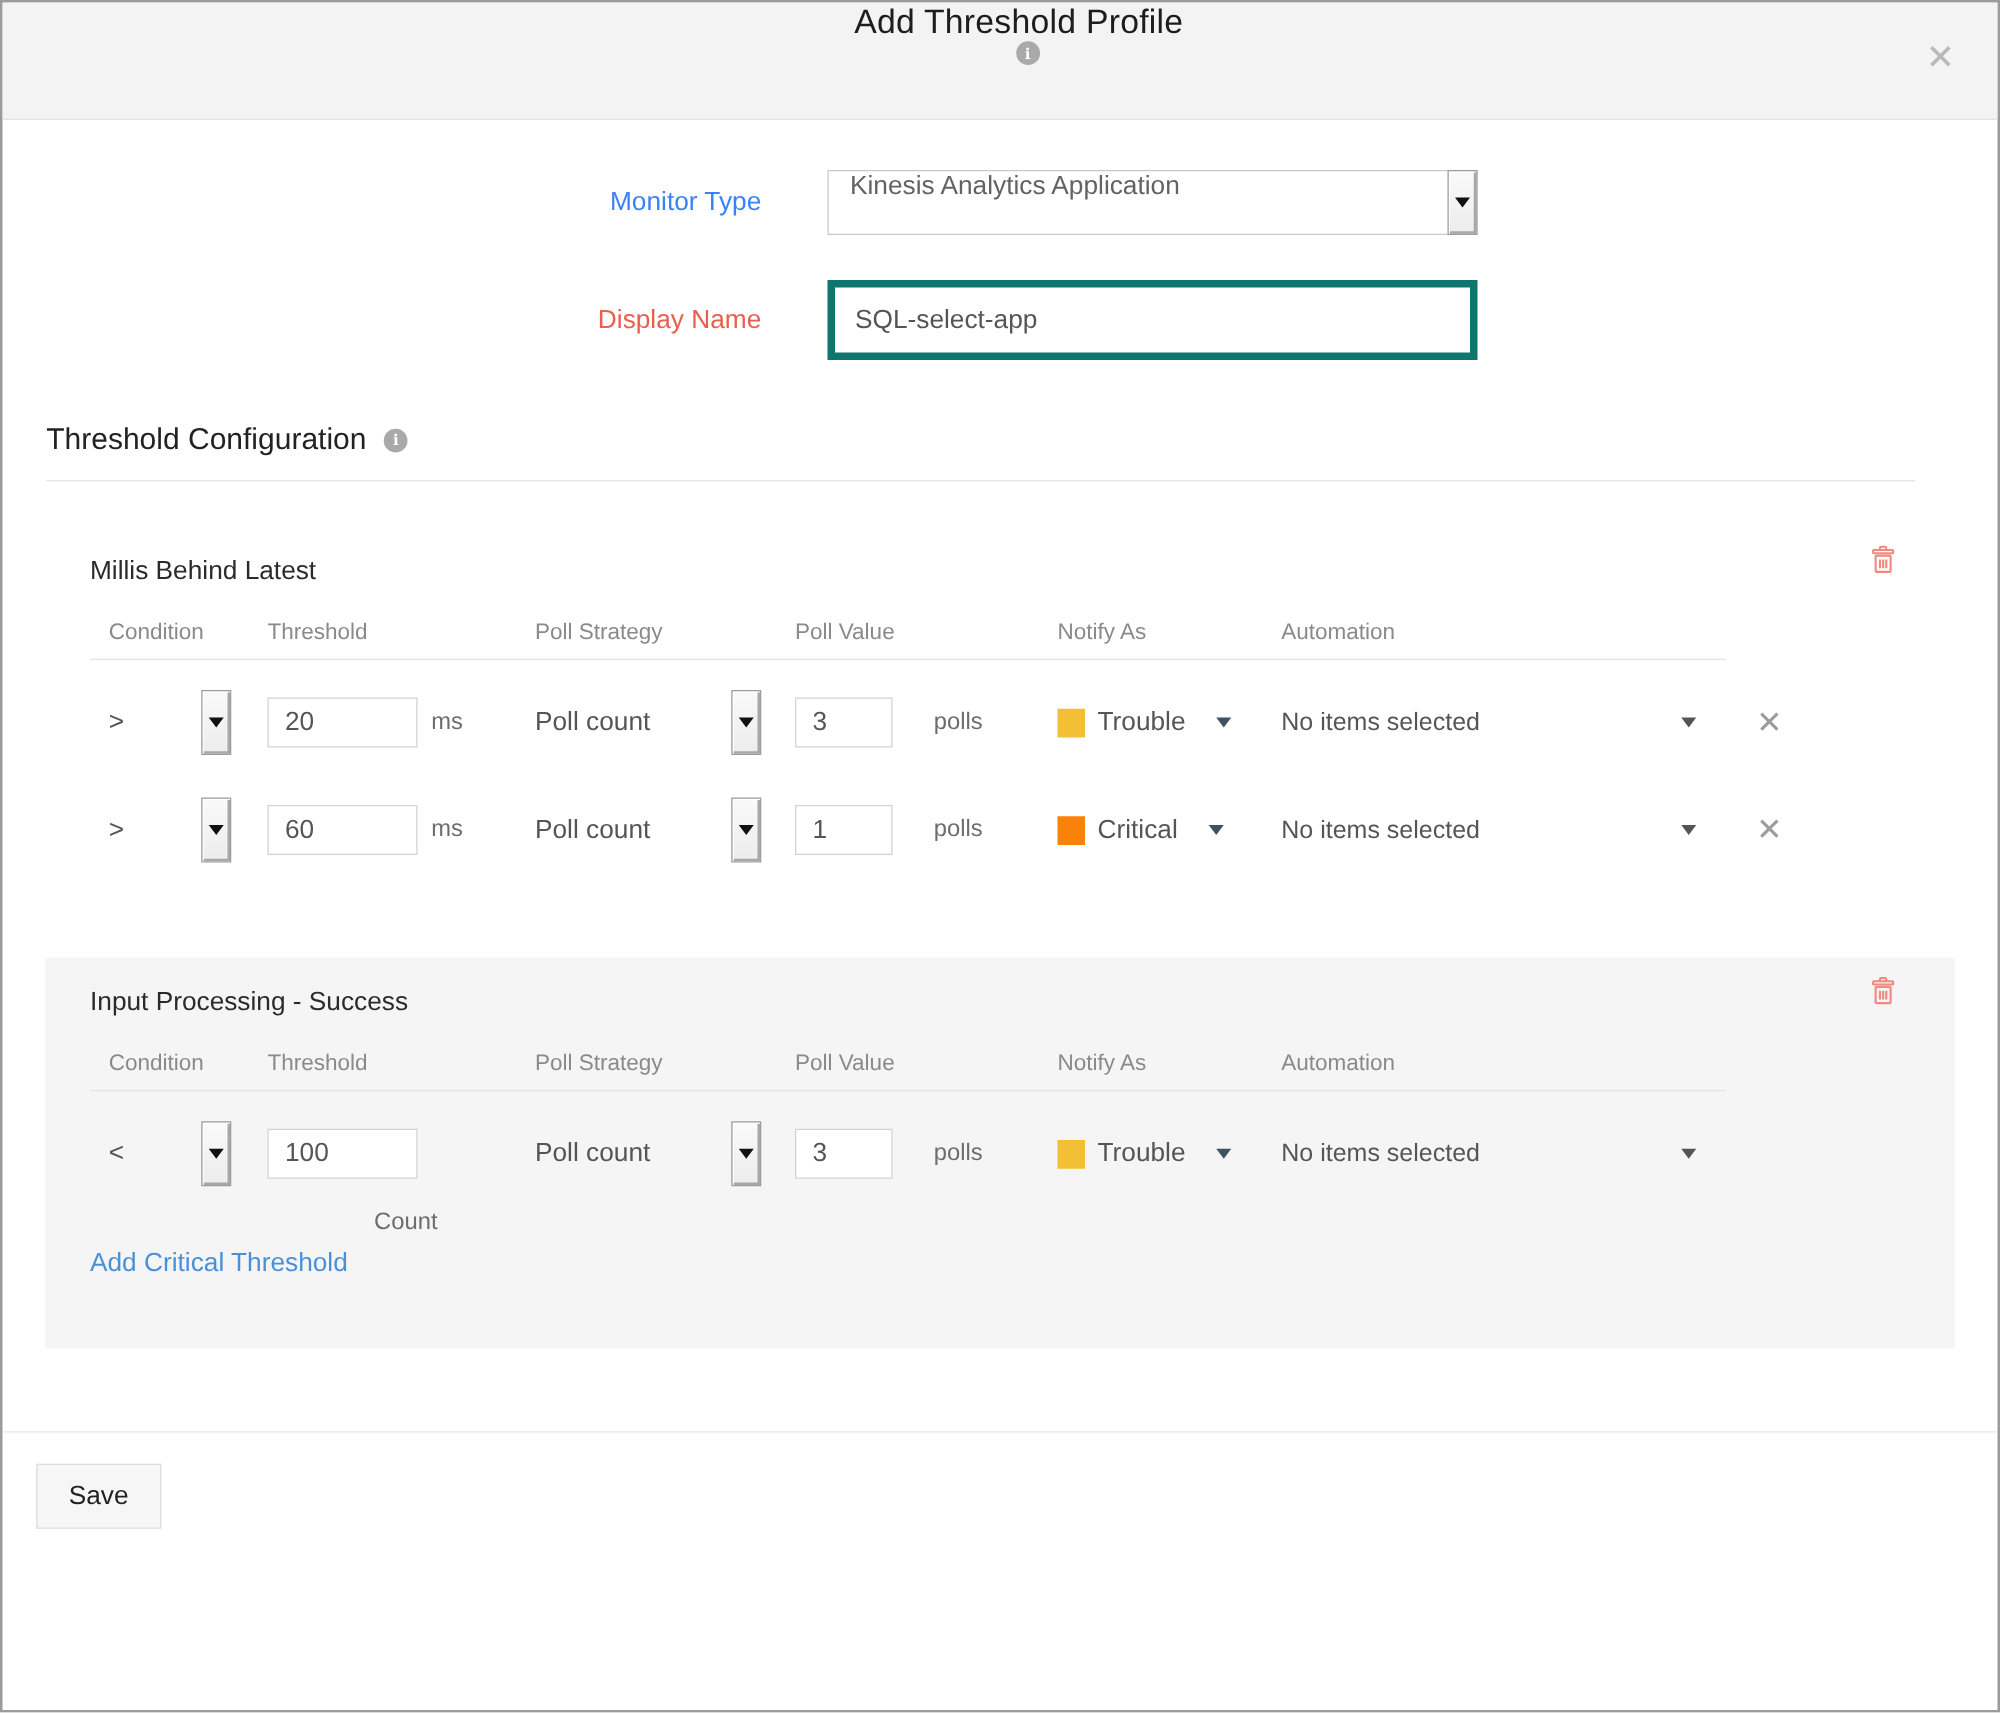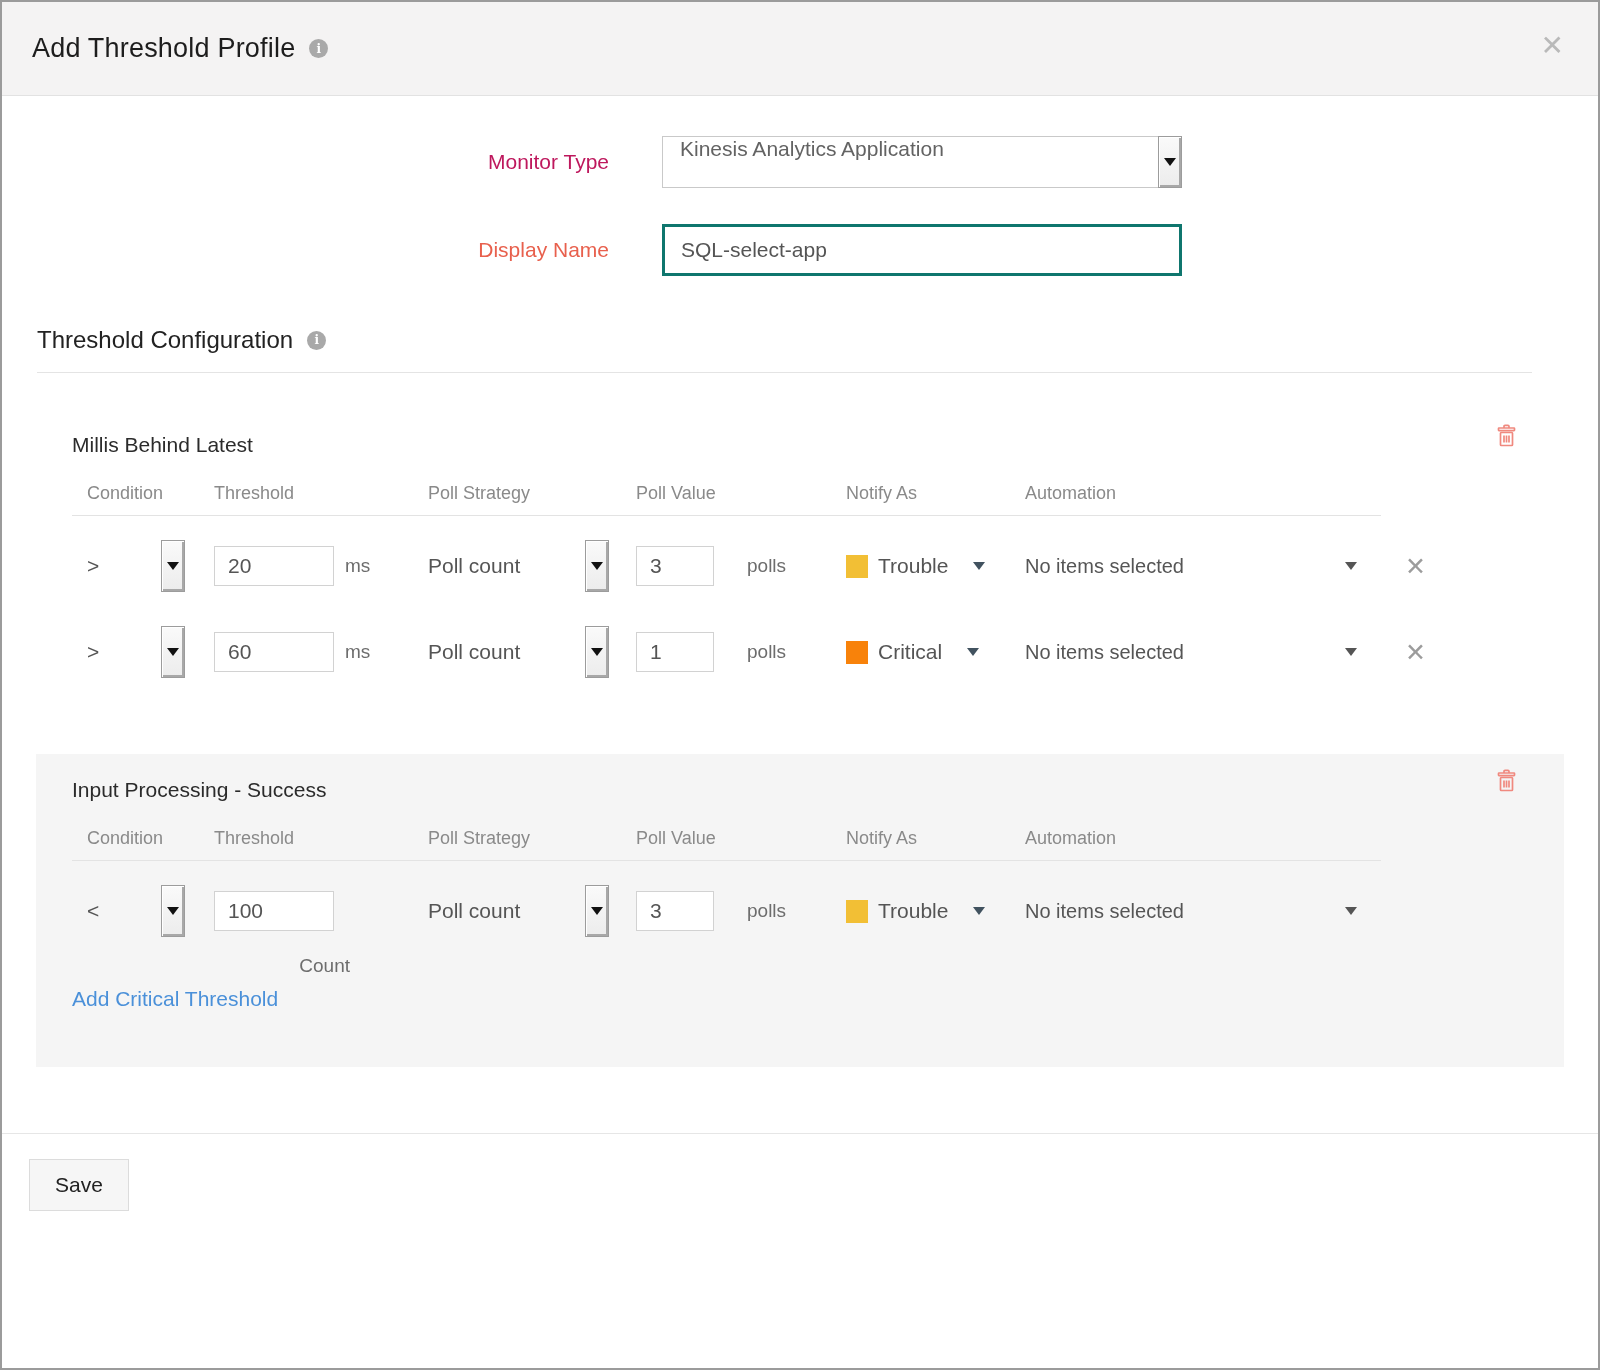--- a/index.html
+++ b/index.html
@@ -15,39 +15,40 @@
   }
 
   
   .modal-header {
     height: 94px;
     background: #f4f3f3;
     border-bottom: 1px solid #e2e2e2;
     display: flex; align-items: center;
     padding-left: 30px;
     position: relative;
+    flex-direction: column;
   }
   .modal-title { font-size: 27px; color: #1d1d1d; font-weight: 400; letter-spacing: .2px; }
   .info-badge {
     display: inline-flex; align-items: center; justify-content: center;
     width: 19px; height: 19px; border-radius: 50%;
     background: #a9a9a9; color: #fff;
     font-size: 12px; font-weight: bold; font-family: "DejaVu Serif", serif;
     margin-left: 14px; cursor: default;
   }
   .close-btn {
     position: absolute; right: 34px; top: 30px;
     color: #b9b9b9; font-size: 28px; line-height: 1; cursor: pointer;
     font-weight: 400;
   }
 
   
   .top-form { padding-top: 40px; }
   .field-row { display: flex; align-items: center; margin-bottom: 36px; }
-  .field-label { width: 607px; text-align: right; font-size: 21px; color: #be185d; }
+  .field-label { width: 607px; text-align: right; font-size: 21px; color: #3b82f6; }
   .field-label.required { color: #e8604d; }
   .field-control { margin-left: 53px; }
 
   .fake-select {
     position: relative; width: 520px; height: 52px;
     border: 1px solid #c9c9c9; background: #fff;
     display: flex; align-items: flex-start; padding-left: 17px;
     font-size: 21px; color: #636363; cursor: pointer;
   }
   .spin {
@@ -55,22 +56,22 @@
     background: linear-gradient(180deg, #fafafa, #ececec);
     border: 1px solid #9c9c9c;
     box-shadow: inset 1px 1px 0 #ffffff, inset -2px -2px 0 #a8a8a8;
     display: inline-flex; align-items: center; justify-content: center;
     cursor: pointer; flex: none;
   }
   .fake-select .spin { position: absolute; right: -1px; top: -1px; height: 52px; }
   .tri { width: 0; height: 0; border-left: 6px solid transparent; border-right: 6px solid transparent; border-top: 8px solid #111; }
 
   .text-input {
-    width: 520px; height: 52px;
-    border: 3px solid #0f766e; background: #fff;
+    width: 520px; height: 64px;
+    border: 6px solid #0f766e; background: #fff;
     font-size: 21px; color: #555; padding-left: 16px;
     font-family: "Liberation Sans", "DejaVu Sans", sans-serif;
     outline: none;
   }
 
   
   .section-head { margin: 50px 0 0 35px; display: flex; align-items: center; }
   .section-title { font-size: 24px; color: #222; font-weight: 400; }
   .section-rule { border: none; border-top: 1px solid #e4e4e4; margin: 18px 66px 0 35px; }
 

